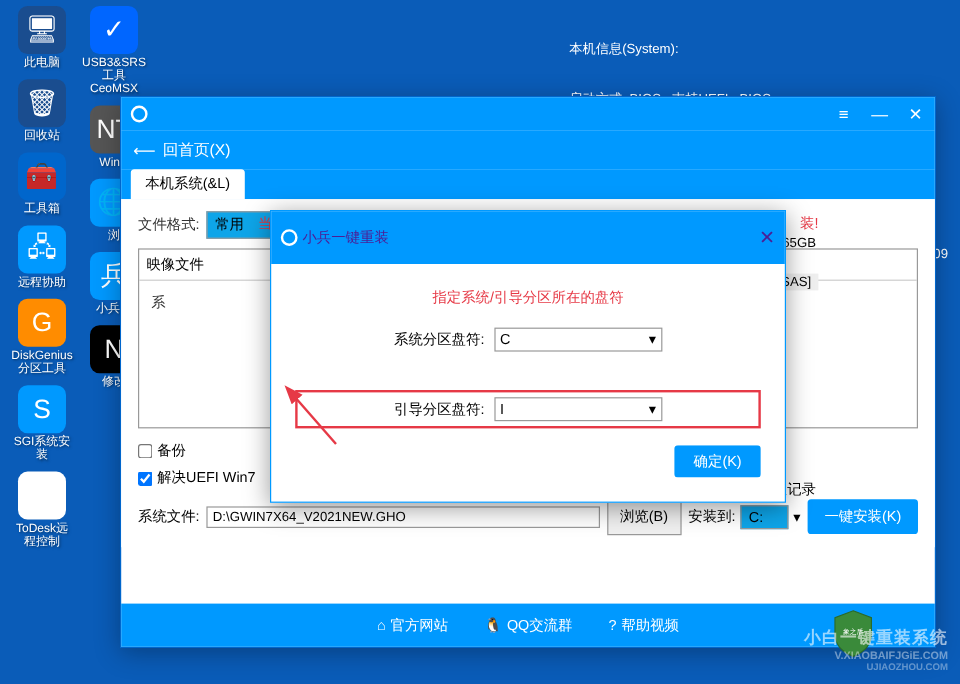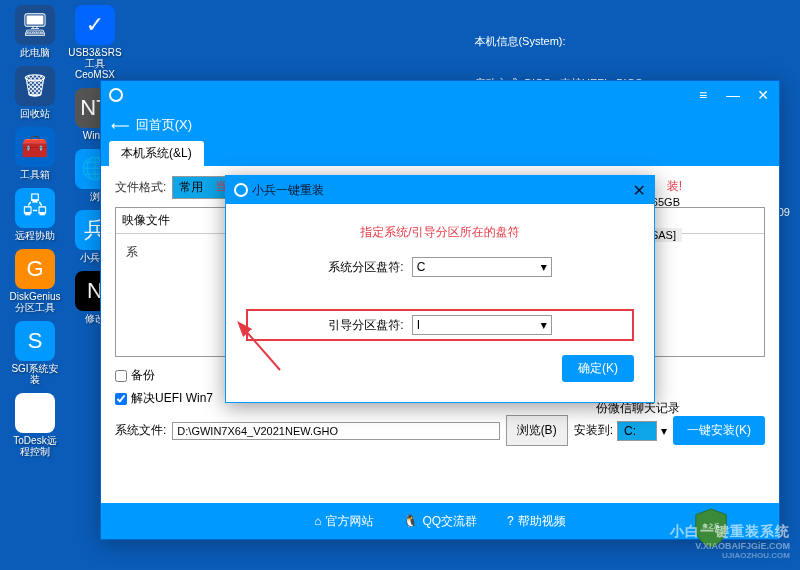--- a/index.html
+++ b/index.html
@@ -39,21 +39,21 @@
 .sysfile-row { display: flex; align-items: center; font-size: 12px; gap: 6px; margin-top: 8px; }
 .sysfile-input { border: 1px solid #999; padding: 2px 4px; flex: 1; font-size: 11px; }
 .browse-btn { border: 1px solid #999; background: #f0f0f0; padding: 6px 10px; font-size: 12px; cursor: pointer; }
 .install-to { display: flex; align-items: center; gap: 4px; font-size: 12px; }
 .install-btn { background: #0099ff; color: #fff; border: none; padding: 6px 14px; font-size: 12px; cursor: pointer; border-radius: 3px; }
 
 .footer { position: absolute; bottom: 0; left: 0; right: 0; height: 36px; background: #0099ff; display: flex; align-items: center; justify-content: center; gap: 30px; color: #fff; font-size: 12px; }
 .footer-item { display: flex; align-items: center; gap: 4px; cursor: pointer; }
 
 .dialog { position: absolute; left: 225px; top: 175px; width: 430px; background: #fff; border: 1px solid #0099ff; box-shadow: 0 4px 20px rgba(0,0,0,.4); z-index: 10; }
-.dialog-title { height: 28px; background: #0099ff; display: flex; align-items: center; justify-content: space-between; padding: 0 8px; color: #0f172a; font-size: 12px; }
+.dialog-title { height: 44px; background: #0099ff; display: flex; align-items: center; justify-content: space-between; padding: 0 8px; color: #4c1d95; font-size: 12px; }
 .dialog-close { cursor: pointer; font-size: 16px; }
 .dialog-body { padding: 20px; }
 .dialog-hint { color: #e63946; font-size: 12px; text-align: center; margin-bottom: 16px; }
 .dialog-row { display: flex; align-items: center; justify-content: center; gap: 8px; margin-bottom: 14px; font-size: 12px; }
 .dialog-select { border: 1px solid #999; padding: 2px 4px; width: 140px; font-size: 12px; }
 .boxed { border: 2px solid #e63946; padding: 4px 6px; margin-top: 32px; }
 .dialog-ok { background: #0099ff; color: #fff; border: none; padding: 5px 16px; font-size: 12px; cursor: pointer; float: right; border-radius: 3px; }
 
 .annotation { position: absolute; left: 150px; top: 365px; color: #e63946; font-size: 14px; z-index: 20; line-height: 1.5; pointer-events: none; }
 .arrow { position: absolute; left: 235px; top: 320px; z-index: 15; pointer-events: none; }

